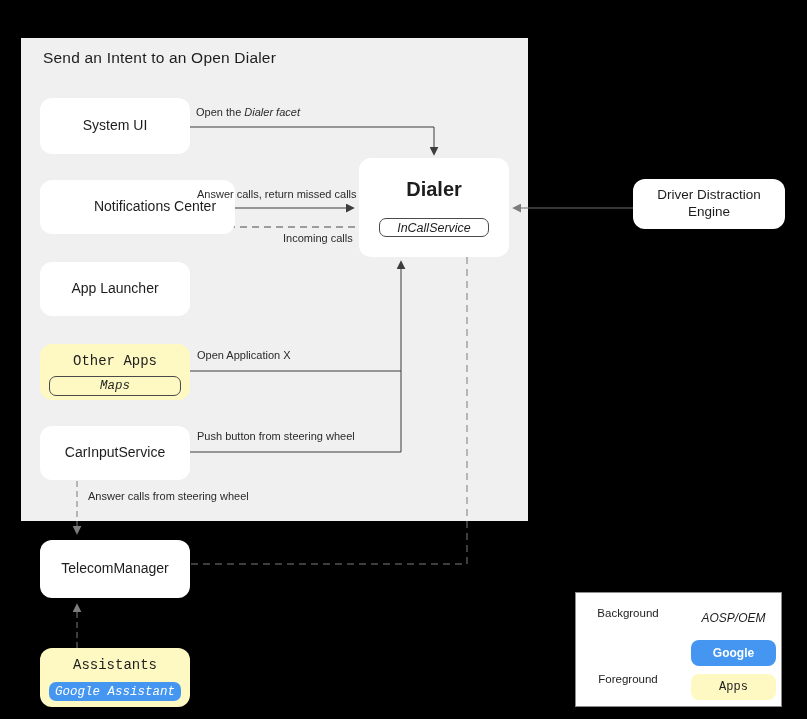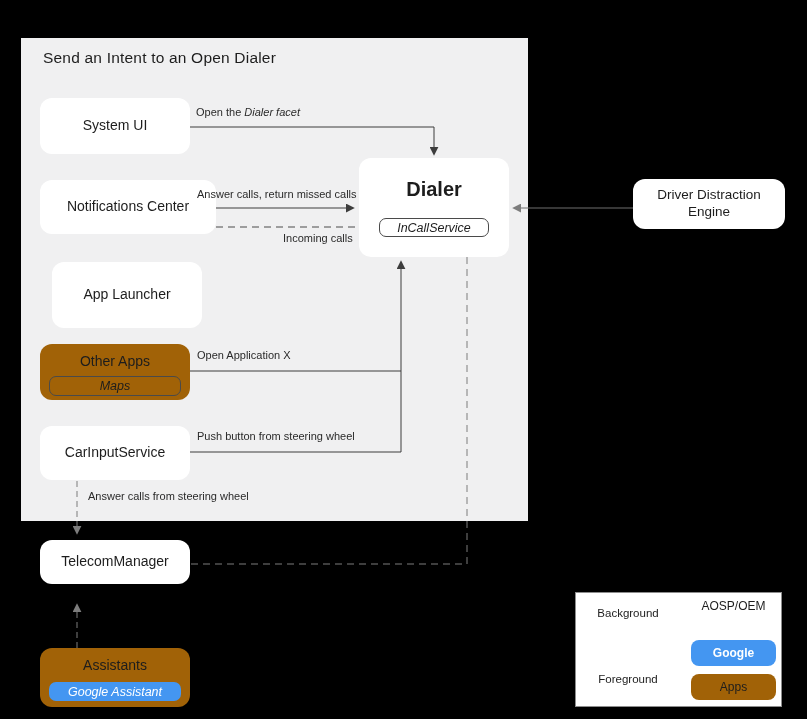--- a/index.html
+++ b/index.html
@@ -14,21 +14,21 @@
   .page-title{
     position:absolute;left:43px;top:49px;font-size:15.5px;color:#1d1d1d;
     letter-spacing:.2px;
   }
   .node{
     position:absolute;border-radius:12px;display:flex;flex-direction:column;
     align-items:center;justify-content:center;text-align:center;
     font-size:14px;color:#1d1d1d;
   }
   .green{background:#ffffff;}
-  .yellow{background:#a16207;}
+  .yellow{background:#fef9c3;font-family:Liberation Mono, monospace;}
   .node .lbl{line-height:1.25;}
   .subbox{
     border-radius:7px;display:flex;align-items:center;justify-content:center;
     font-style:italic;font-size:12.5px;position:absolute;box-sizing:border-box;
   }
   .subbox.outlined{border:1px solid #4a4a4a;}
   .subbox.blue{background:#4496f1;color:#fff;border:none;}
   .stack{justify-content:flex-start;}
   .stack .lbl{margin-top:9px;}
   #dialer .lbl{font-size:20px;font-weight:bold;margin-top:19px;}
@@ -87,40 +87,40 @@
     <path d="M77,648 L77,605" fill="none" stroke="#7d7d7d" stroke-width="1" stroke-dasharray="6,4" marker-end="url(#ah-mid)"></path>
 
     <path d="M668,627 L592,627" fill="none" stroke="#3d3d3d" stroke-width="1.2" stroke-dasharray="7,5" marker-end="url(#ah-dark)"></path>
     <path d="M582,689 L660,689" fill="none" stroke="#3d3d3d" stroke-width="1.2" marker-end="url(#ah-dark)"></path>
   </svg>
 
   <div class="node green" style="left:40px;top:98px;width:150px;height:56px;">
     <div class="lbl">System UI</div>
   </div>
 
-  <div class="node green" style="left:40px;top:180px;width:176px;height:54px;">
+  <div class="node green" style="left:40px;top:180px;width:160px;height:54px;padding-left:35px;">
     <div class="lbl">Notifications Center</div>
   </div>
 
-  <div class="node green" style="left:52px;top:262px;width:150px;height:66px;">
+  <div class="node green" style="left:40px;top:262px;width:150px;height:54px;">
     <div class="lbl">App Launcher</div>
   </div>
 
   <div class="node yellow stack" style="left:40px;top:344px;width:150px;height:56px;">
     <div class="lbl">Other Apps</div>
     <div class="subbox outlined yellow" style="left:9px;top:32px;width:132px;height:20px;">
       <span>Maps</span>
     </div>
   </div>
 
   <div class="node green" style="left:40px;top:426px;width:150px;height:54px;">
     <div class="lbl">CarInputService</div>
   </div>
 
-  <div class="node green" style="left:40px;top:540px;width:150px;height:44px;">
+  <div class="node green" style="left:40px;top:540px;width:150px;height:58px;">
     <div class="lbl">TelecomManager</div>
   </div>
 
   <div class="node yellow stack" style="left:40px;top:648px;width:150px;height:59px;">
     <div class="lbl">Assistants</div>
     <div class="subbox blue" style="left:9px;top:34px;width:132px;height:19px;">
       <span>Google Assistant</span>
     </div>
   </div>
 
@@ -140,18 +140,18 @@
   </div>
   <div class="edge-label" style="left:197px;top:188px;">Answer calls, return missed calls</div>
   <div class="edge-label" style="left:283px;top:232px;">Incoming calls</div>
   <div class="edge-label" style="left:197px;top:349px;">Open Application X</div>
   <div class="edge-label" style="left:197px;top:430px;">Push button from steering wheel</div>
   <div class="edge-label" style="left:88px;top:490px;">Answer calls from steering wheel</div>
 
   <div id="legend">
     <div class="legend-label" style="top:14px;">Background</div>
     <div class="legend-label" style="top:80px;">Foreground</div>
-    <div class="chip green" style="top:0;">AOSP/OEM</div>
+    <div class="chip green" style="top:12px;font-style:italic;">AOSP/OEM</div>
     <div class="chip blue" style="top:47px;font-weight:bold;">Google</div>
     <div class="chip yellow" style="top:81px;">Apps</div>
   </div>
 
 </div>
 
 </body></html>

